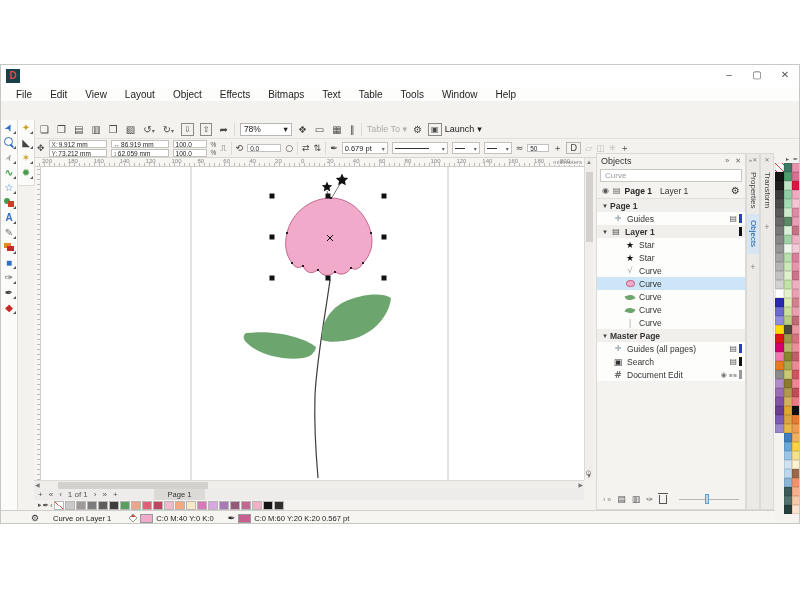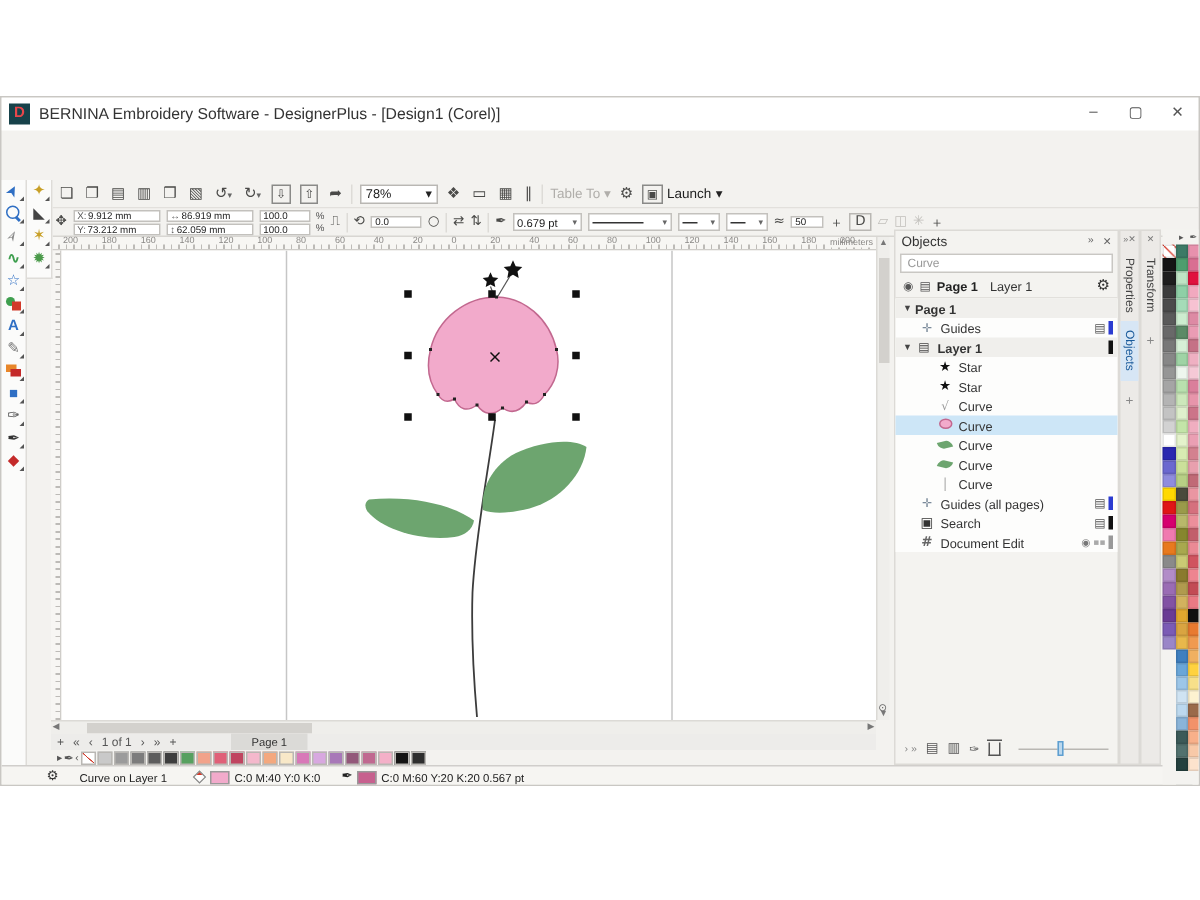--- a/index.html
+++ b/index.html
@@ -160,28 +160,41 @@
   .swatch.none { background:linear-gradient(to top right, #fff 44%, #d23a2a 47%, #d23a2a 53%, #fff 56%); background-color:#fff; }
   .swatch.empty { border:none; background:transparent; }
 </style>
 </head>
 <body>
 
 <div class="window">
 
   <div class="titlebar">
     <span class="logo">D</span>
-    <span class="title">BERNINA Embroidery Software - DesignerPlus - [Design1 (Corel)]</span>
     <span class="winbtns">
       <span>–</span>
       <span>▢</span>
       <span>✕</span>
     </span>
   </div>
 
+  <div class="menubar" id="menubar">
+      <span class="menu-item">File</span>
+      <span class="menu-item">Edit</span>
+      <span class="menu-item">View</span>
+      <span class="menu-item">Layout</span>
+      <span class="menu-item">Object</span>
+      <span class="menu-item">Effects</span>
+      <span class="menu-item">Bitmaps</span>
+      <span class="menu-item">Text</span>
+      <span class="menu-item">Table</span>
+      <span class="menu-item">Tools</span>
+      <span class="menu-item">Window</span>
+      <span class="menu-item">Help</span>
+    </div>
 
 
   <div class="stdbar">
     <span id="std1" style="display:flex;align-items:center;gap:6px;">
         <span class="tbtn glyph">❏</span>
         <span class="tbtn glyph">❐</span>
         <span class="tbtn glyph">▤</span>
         <span class="tbtn glyph">▥</span>
         <span class="tbtn glyph">❒</span>
         <span class="tbtn glyph">▧</span>
@@ -523,20 +536,25 @@
           <span class="rx"></span>
         </div>
         <div class="trow" style="padding-left: 27px;">
           <span class="ticon ticon-leaf2"><span class="leafshape alt"></span></span>
           <span class="tlabel">Curve</span>
           <span class="rx"></span>
         </div>
         <div class="trow" style="padding-left: 27px;">
           <span class="ticon ticon-line">∣</span>
           <span class="tlabel">Curve</span>
+          <span class="rx"></span>
+        </div>
+        <div class="trow group" style="padding-left: 3px;">
+          <span class="exp">▼</span>
+          <span class="tlabel">Master Page</span>
           <span class="rx"></span>
         </div>
         <div class="trow" style="padding-left: 15px;">
           <span class="ticon ticon-guides">✛</span>
           <span class="tlabel">Guides (all pages)</span>
           <span class="rx">
             <span class="printer glyph">▤</span>
             <span class="cbar" style="background: rgb(43, 59, 208);"></span>
           </span>
         </div>

